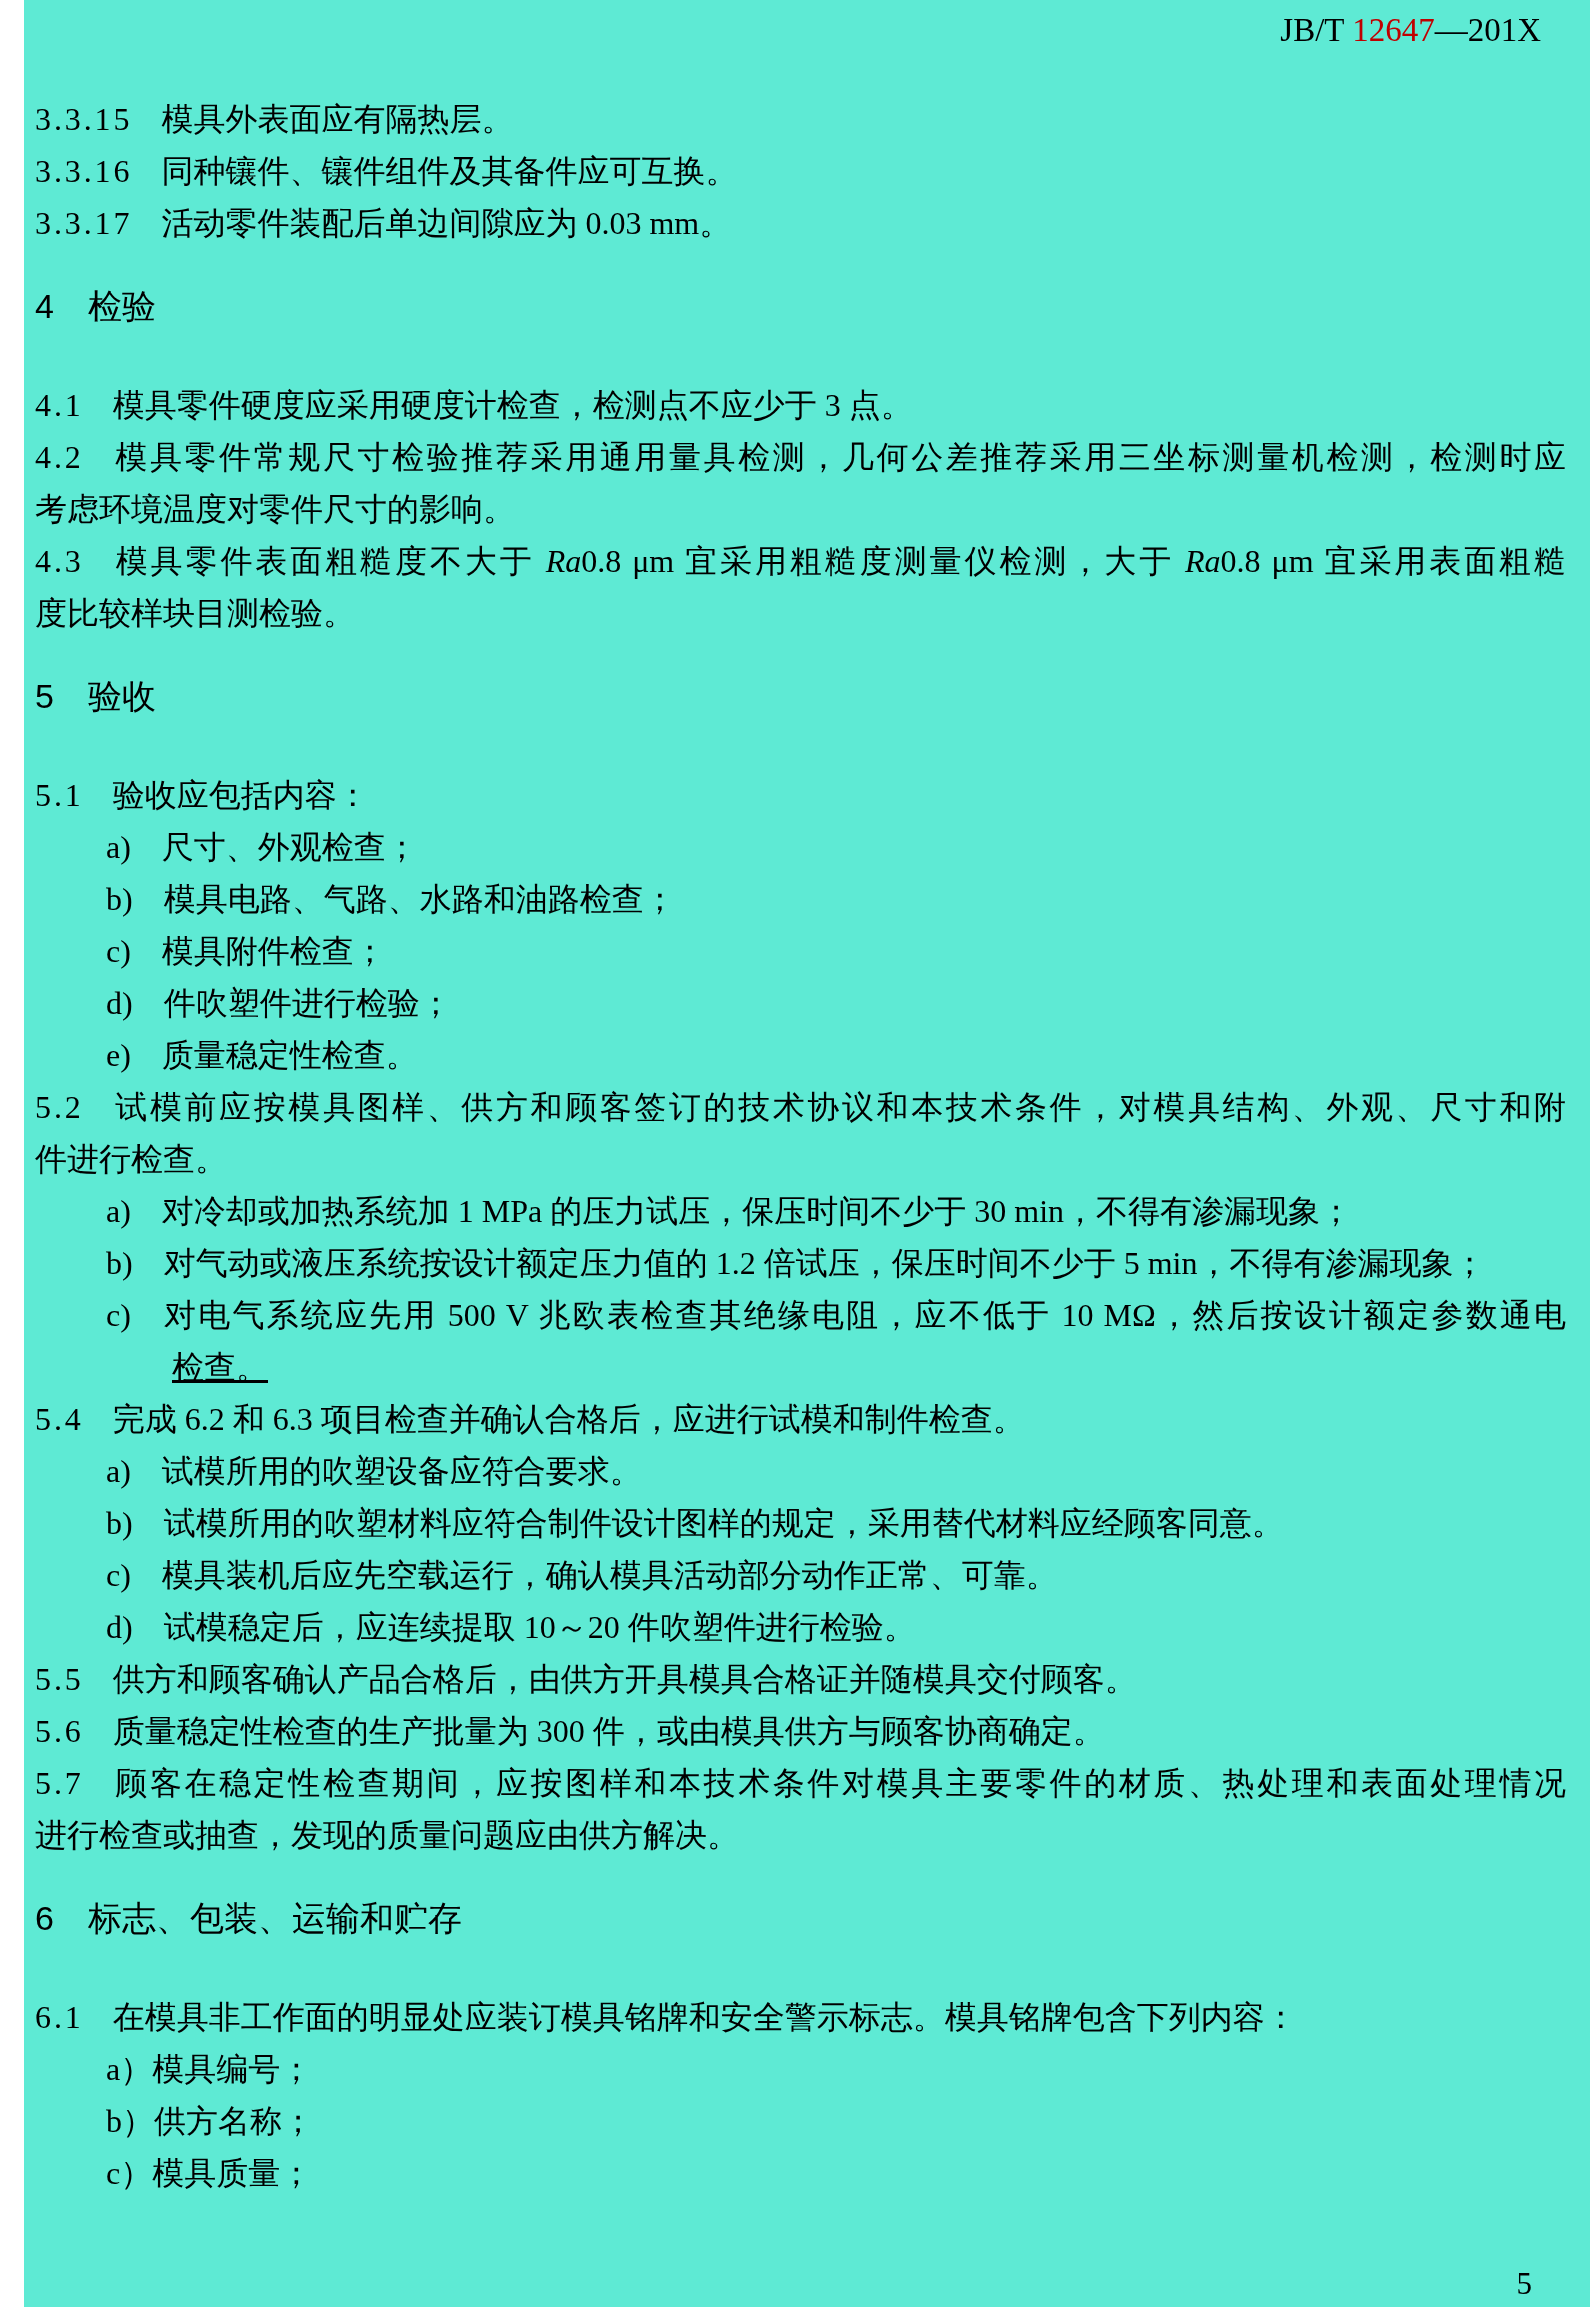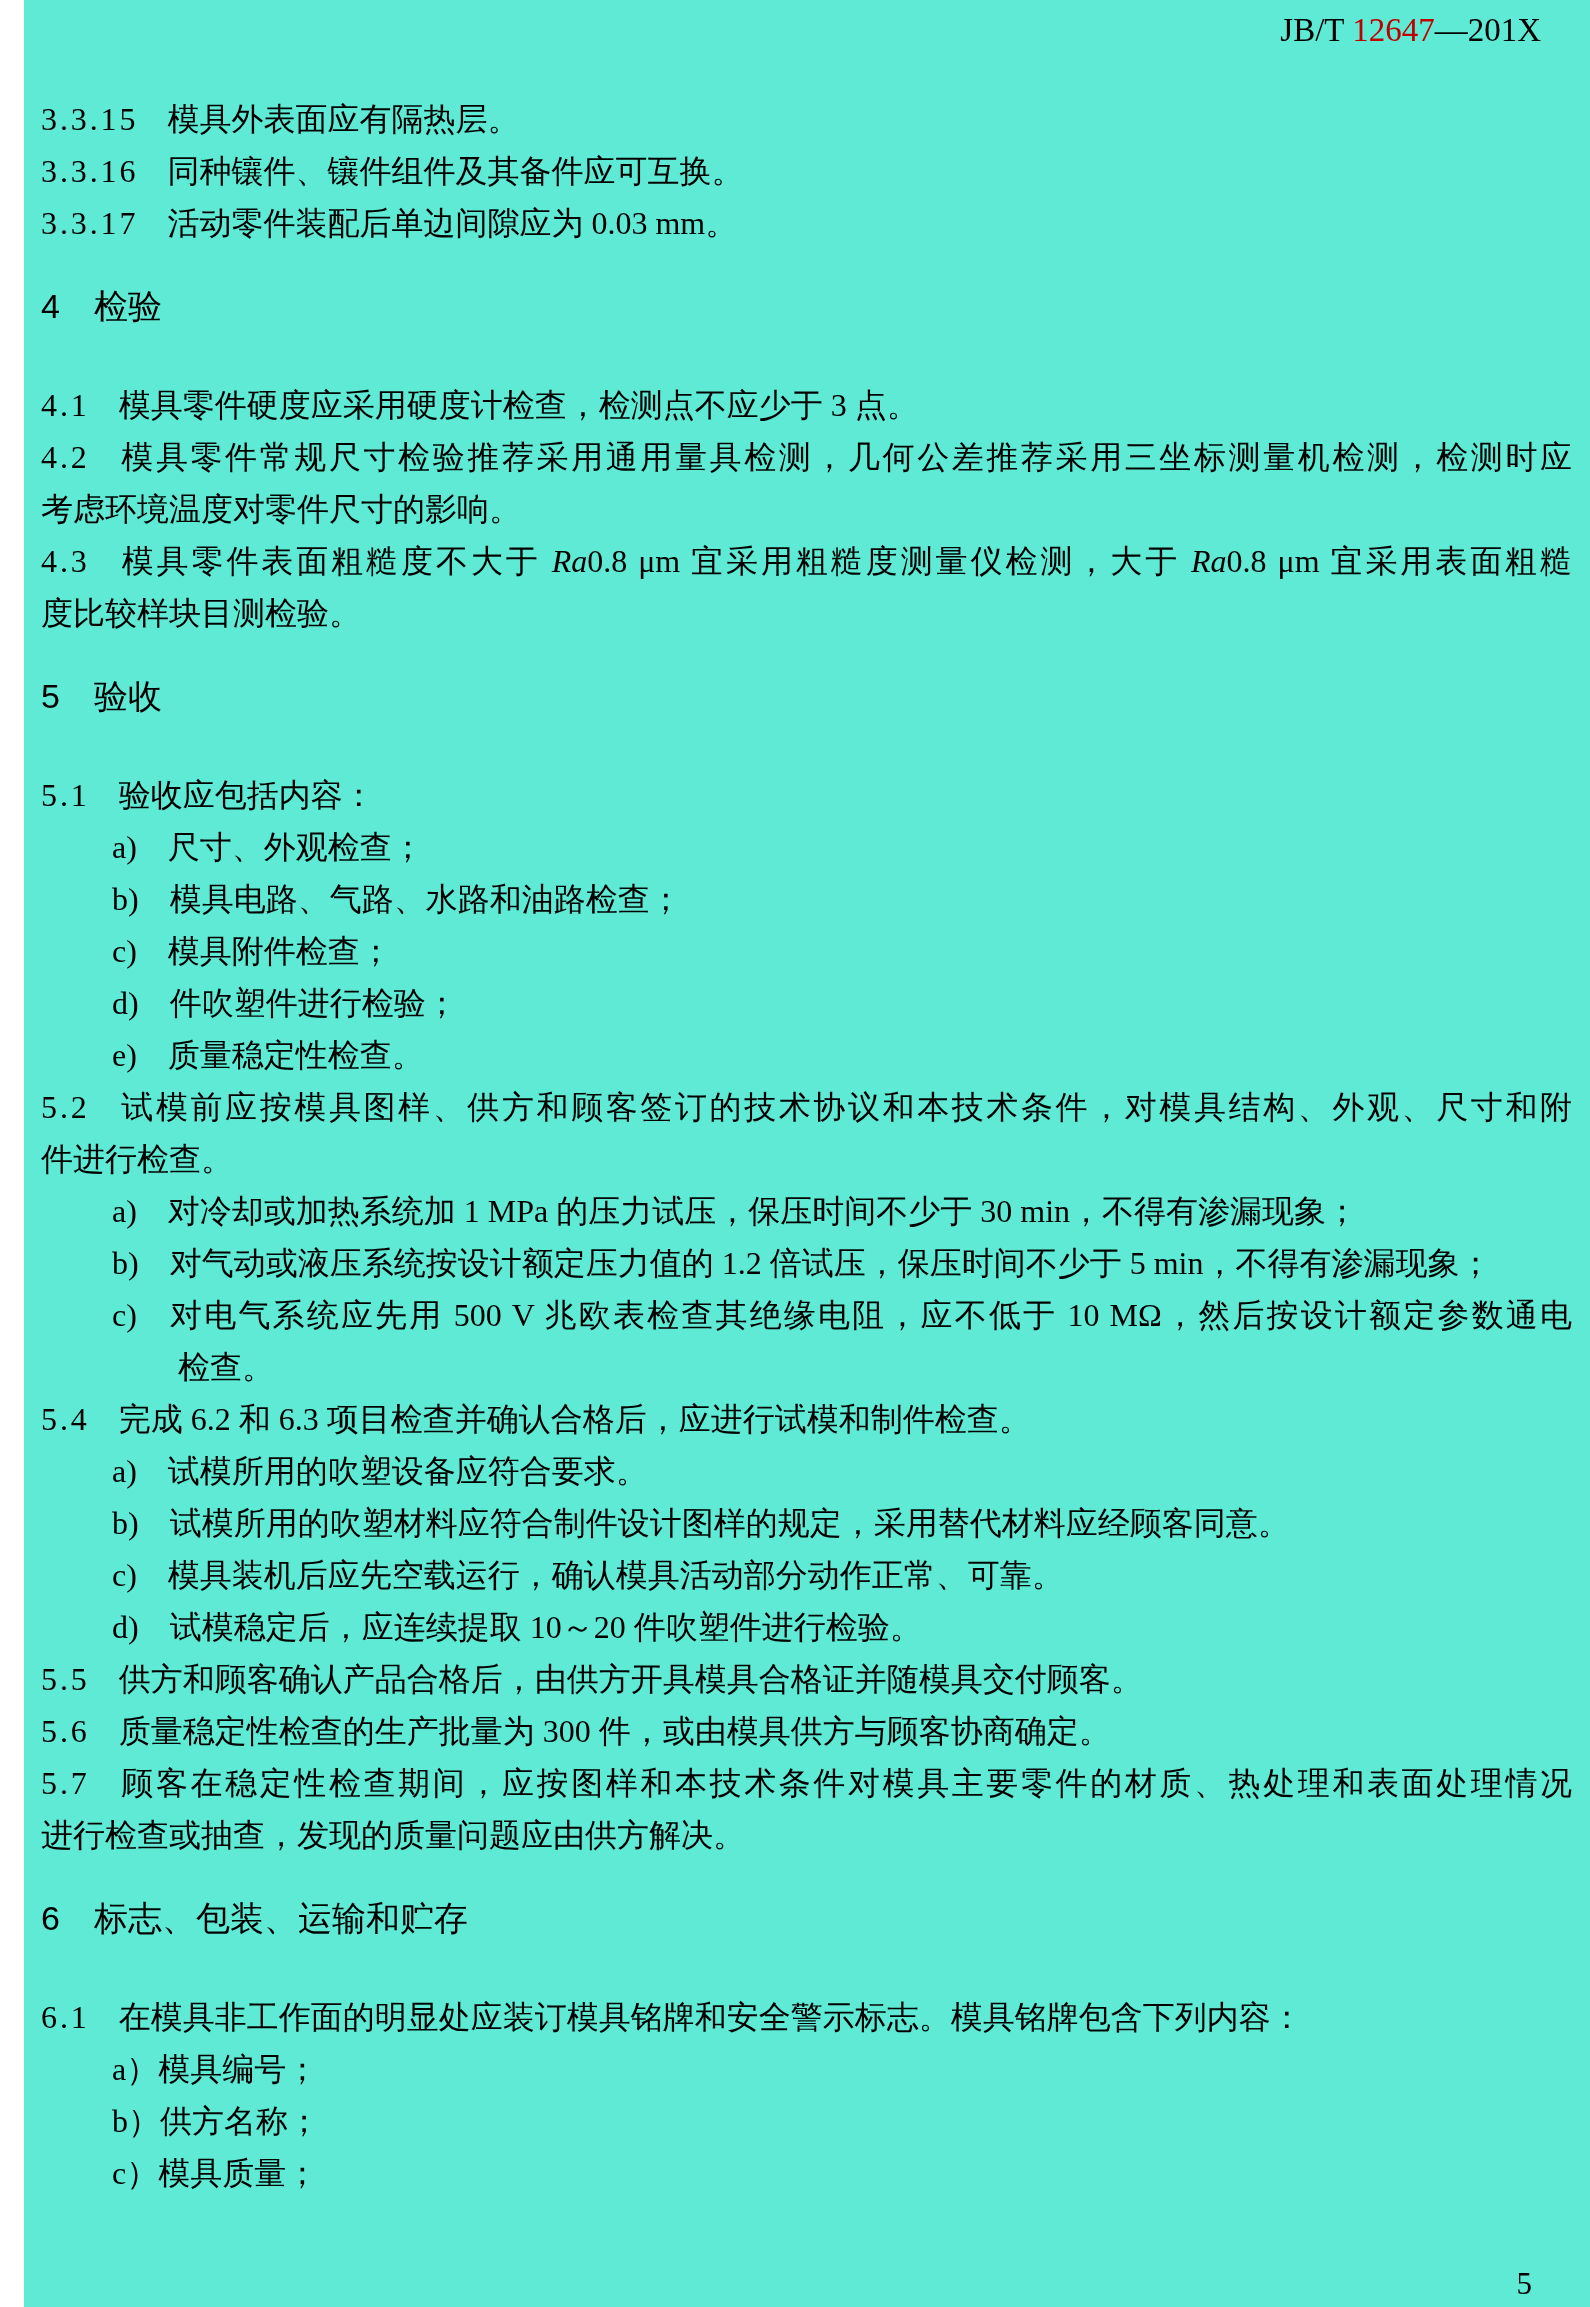--- a/index.html
+++ b/index.html
@@ -18,21 +18,21 @@
     top: 10.2px;
     right: 74px;
     font-size: 33px;
     line-height: 1.25;
     white-space: nowrap;
   }
   .doc-header .red { color: #c00000; }
   .content {
     position: absolute;
     top: 93px;
-    left: 17px;
+    left: 11px;
     width: 1531px;
     font-size: 32px;
   }
   .para { line-height: 52px; text-align: justify; }
   .num  { letter-spacing: 2.9px; margin-right: 29px; }
   .jline {
     line-height: 52px;
     text-align: justify;
     text-align-last: justify;
   }
@@ -40,21 +40,21 @@
     font-family: "Liberation Sans", "DejaVu Sans", sans-serif;
     font-weight: 400;
     font-size: 34px;
     line-height: 52px;
     margin: 31px 0 47px 0;
   }
   .heading .num { letter-spacing: 0; margin-right: 34px; }
   .li { padding-left: 71px; line-height: 52px; text-align: justify; }
   .li .marker { margin-right: 31px; }
   .li.cjk-paren .marker { margin-right: 0; }
-  .li .cont { padding-left: 66px; text-align: left; text-align-last: left; }
+  .li .cont { padding-left: 66px; text-align: left; text-align-last: left; text-decoration: underline; }
   .it { font-style: italic; }
   .page-num {
     position: absolute;
     top: 2268px;
     right: 83px;
     font-size: 31px;
     line-height: 1;
   }
 </style>
 </head>

